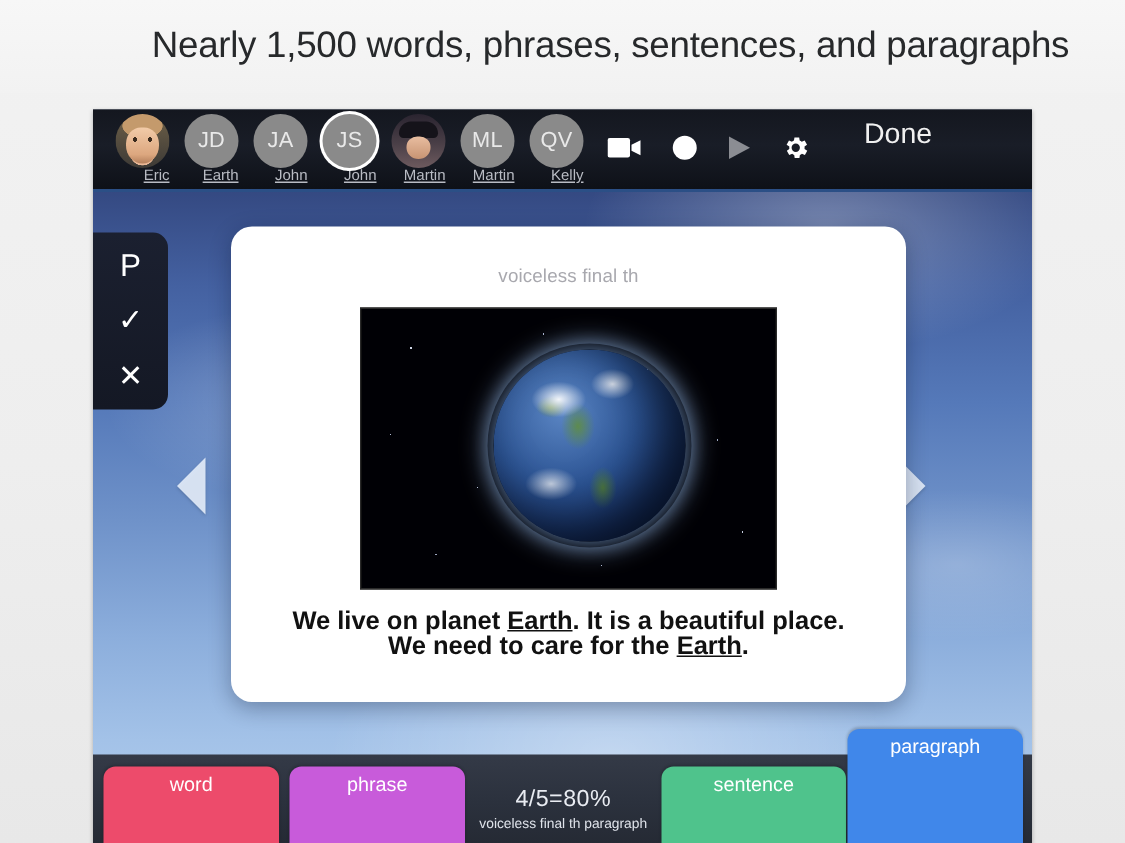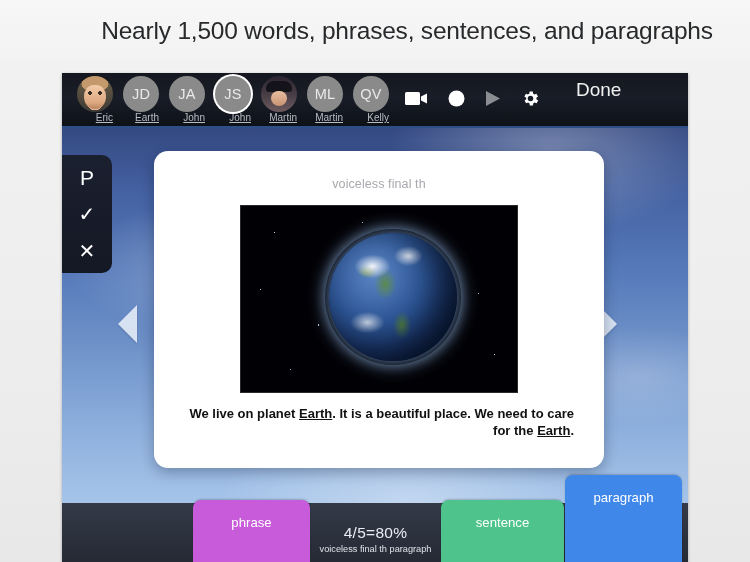--- a/index.html
+++ b/index.html
@@ -267,22 +267,22 @@
   .earth-rim {
     position: absolute;
     left: 84px; top: 23px;
     width: 136px; height: 136px;
     border-radius: 50%;
     box-shadow: 0 0 16px 3px rgba(175,210,255,0.40);
   }
   .card-text {
     margin-top: 13px;
     width: 390px;
-    text-align: right;
-    font-size: 13px;
+    text-align: center;
+    font-size: 17px;
     line-height: 16.5px;
     color: #111111;
     font-weight: bold;
   }
   .card-text u { text-decoration: underline; }
 
   
   .nav-arrow {
     position: absolute;
     top: 232px;
@@ -321,21 +321,21 @@
   }
   .level {
     position: absolute;
     bottom: 0;
     border-radius: 8px 8px 0 0;
     color: #ffffff;
     font-size: 13.2px;
     display: flex;
     align-items: flex-start;
     justify-content: center;
-    padding-top: 15px;
+    padding-top: 4px;
     cursor: pointer;
     pointer-events: auto;
     box-shadow: 0 -1px 2px rgba(0,0,0,0.2);
   }
   .level.score-tile {
     background: transparent;
     box-shadow: none;
     flex-direction: column;
     align-items: center;
     padding-top: 8px;
@@ -456,20 +456,23 @@
         <div class="earth"></div>
       </div>
 
       <div class="card-text"><span>We live on planet </span><u>Earth</u><span>. It is a beautiful place. We need to care for the </span><u>Earth</u><span>.</span></div>
     </div>
 
     <div class="bottom-bar"></div>
 
     <div class="levels">
 
+      <div class="level pos-word" style="background:#ed4b6b">
+        <span>word</span>
+      </div>
 
       <div class="level pos-phrase" style="background:#c85bda">
         <span>phrase</span>
       </div>
 
       <div class="level pos-score score-tile">
         <span class="score-main">4/5=80%</span>
         <span class="score-sub">voiceless final th paragraph</span>
       </div>
 

